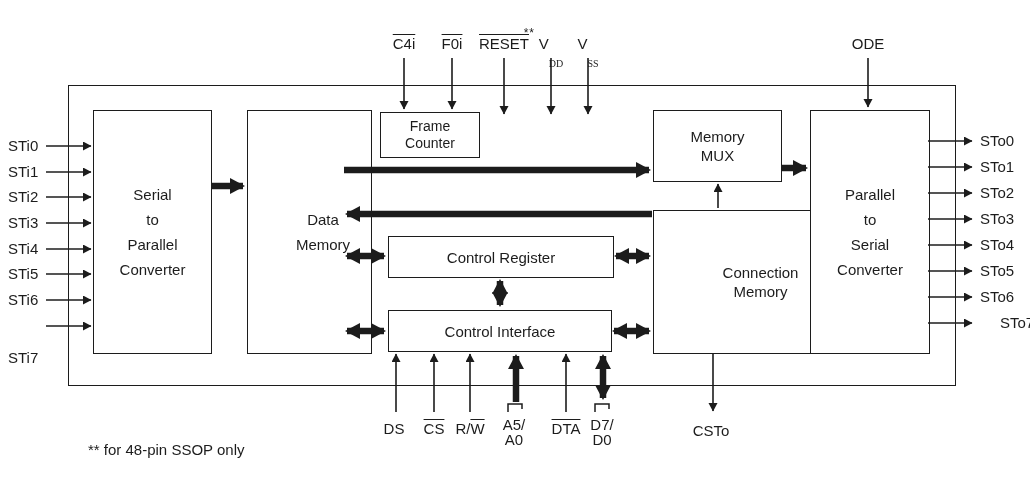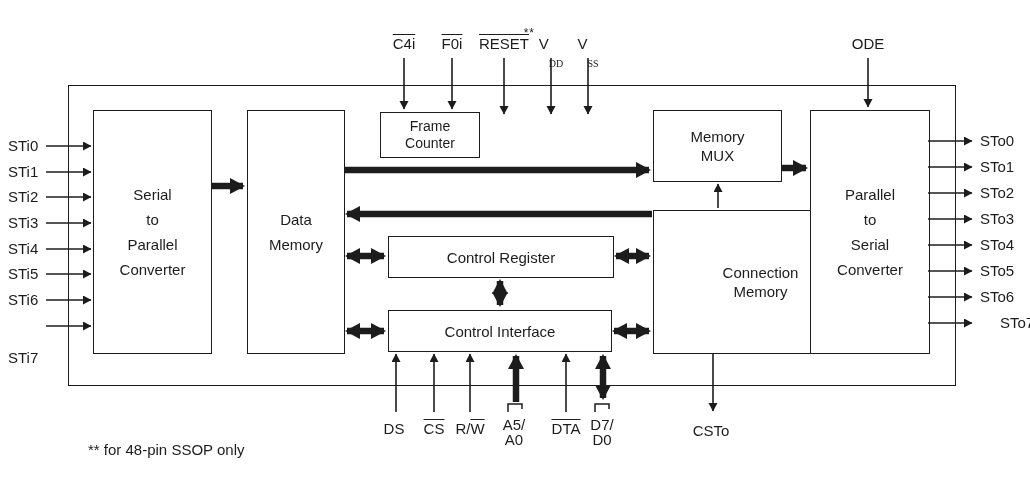--- a/index.html
+++ b/index.html
@@ -35,21 +35,21 @@
 
   <div class="outer-box"></div>
 
   <div class="block" style="left:93px;top:110px;width:117px;height:242px;">
     <span>Serial</span>
     <span>to</span>
     <span>Parallel</span>
     <span>Converter</span>
   </div>
 
-  <div class="block" style="left:247px;top:110px;width:96px;height:242px;">
+  <div class="block" style="left:247px;top:110px;width:96px;height:242px;padding-left:27px;">
     <span>Data</span>
     <span>Memory</span>
   </div>
 
   <div class="block small" style="left:380px;top:112px;width:98px;height:44px;">
     <span>Frame</span>
     <span>Counter</span>
   </div>
 
   <div class="block" style="left:388px;top:310px;width:222px;height:40px;">

